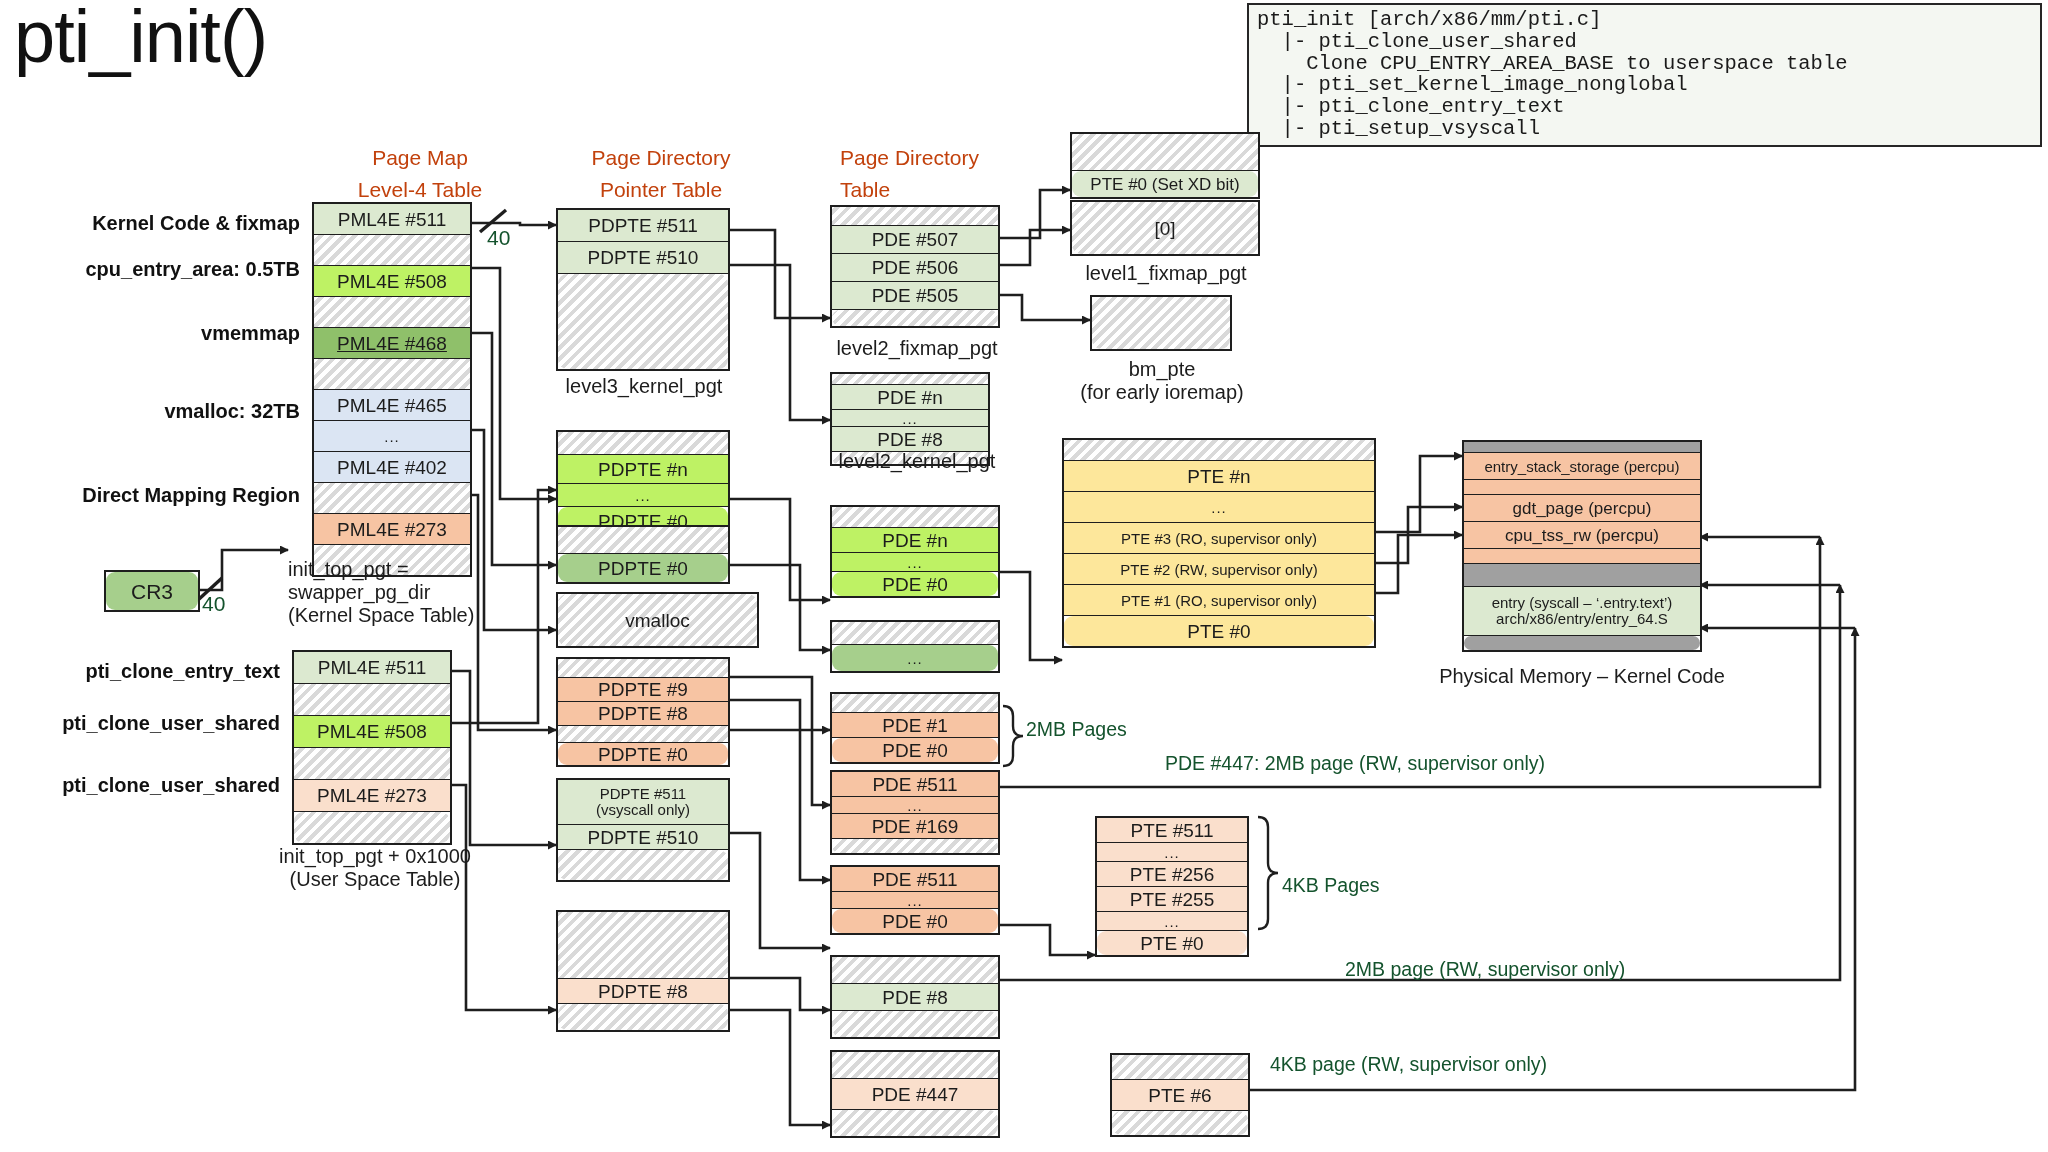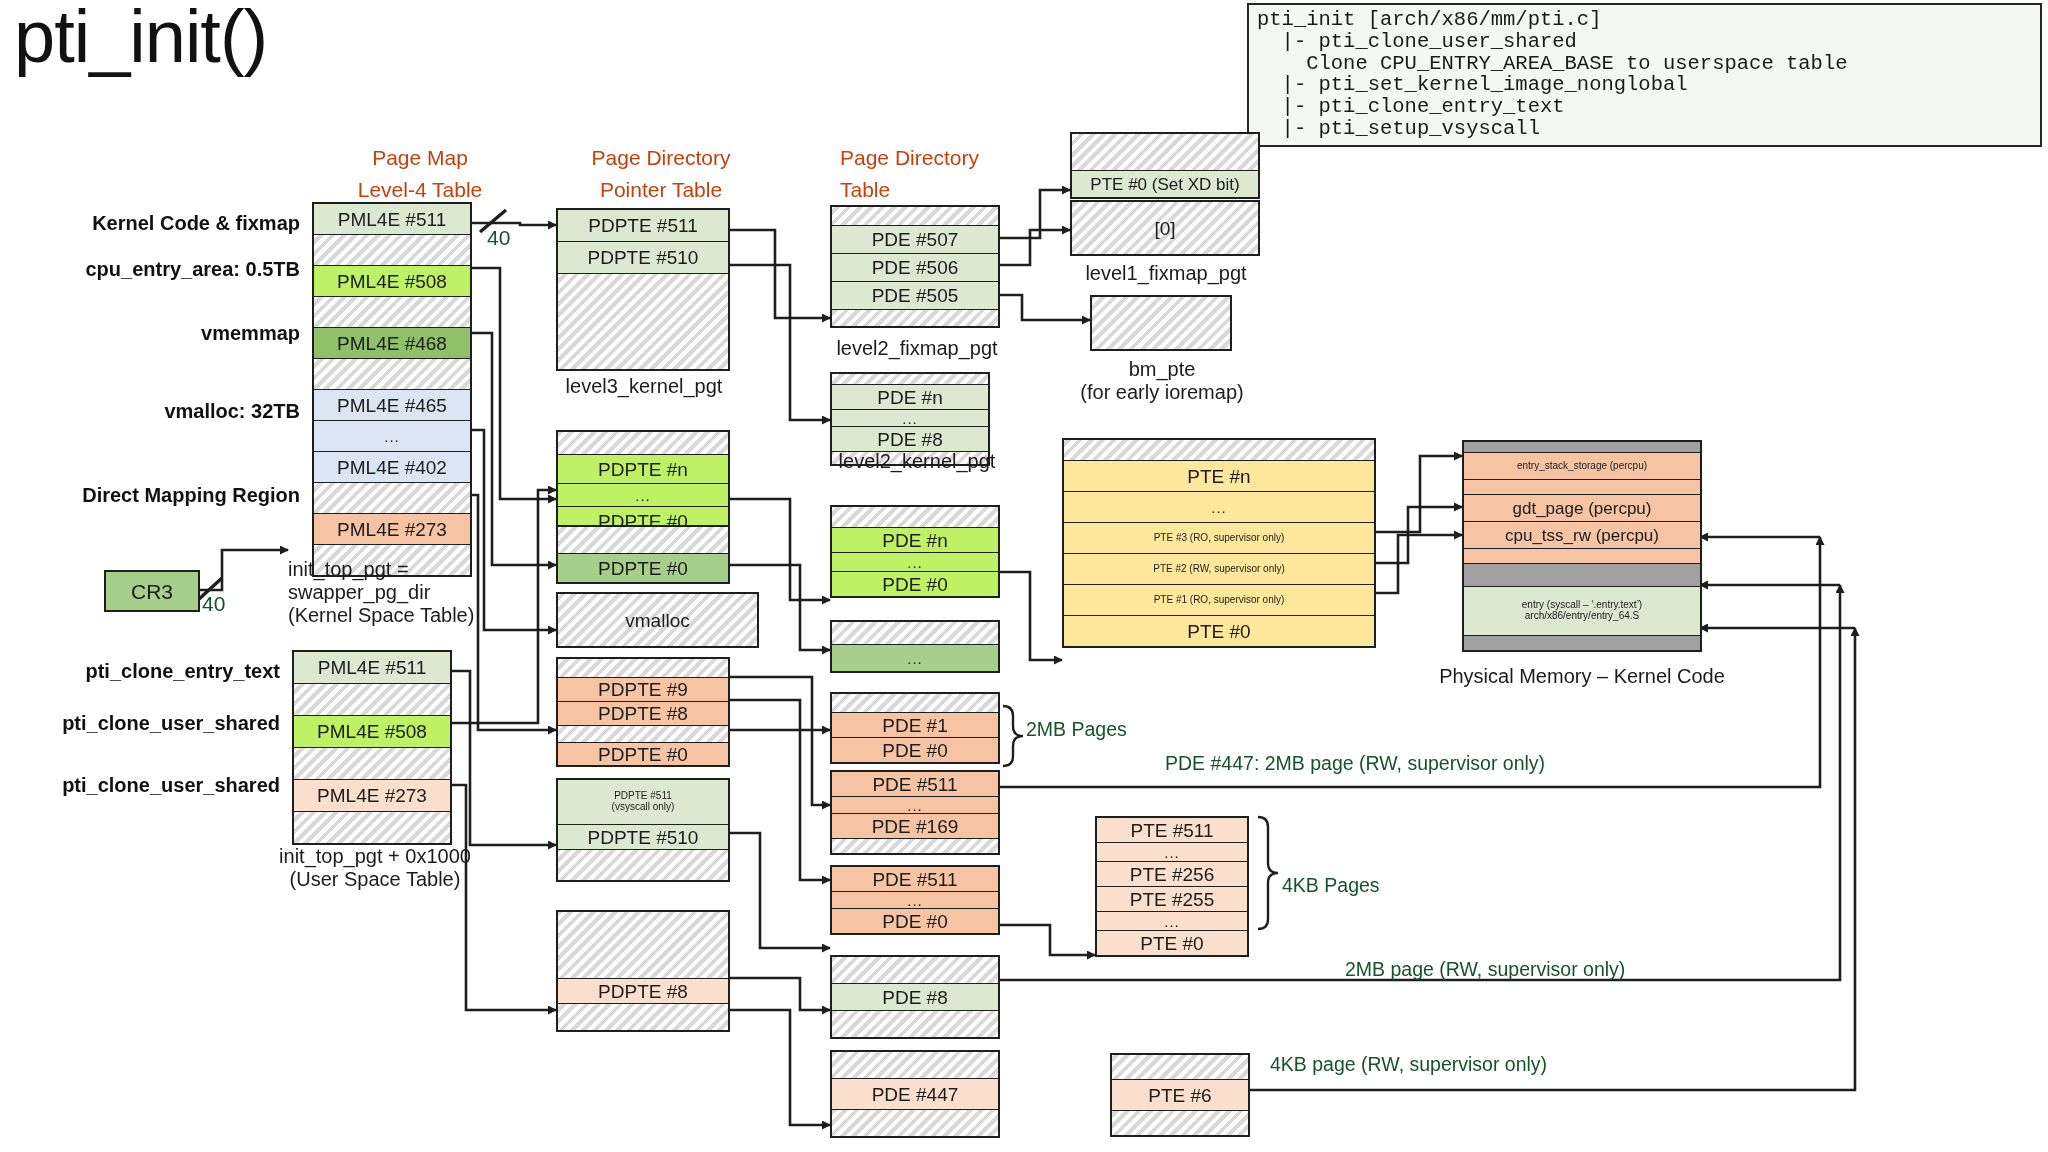--- a/index.html
+++ b/index.html
@@ -15,23 +15,23 @@
   #codebox{left:1247px;top:3px;width:795px;height:144px;border:2px solid #262626;
            background:#f4f7f2;padding:4px 0 0 8px;}
   #codebox pre{margin:0;font-family:"Liberation Mono",monospace;font-size:20.5px;
                line-height:21.8px;color:#1a1a1a;white-space:pre;}
 
   
   .tbl{border:2.4px solid #1e1e1e;display:flex;flex-direction:column;background:#fff;}
   .row{border-bottom:1.6px solid #1e1e1e;display:flex;align-items:center;
        justify-content:center;font-size:19px;line-height:1;color:#1c1c1c;
        white-space:nowrap;overflow:hidden;}
-  .row:last-child{border-bottom:none;}
+  .row:last-child{border-bottom:none;border-radius:9px;}
   .row.sm{font-size:17px;}
-  .row.xs{font-size:10px;}
+  .row.xs{font-size:15px;}
   .hatch{background-image:repeating-linear-gradient(-45deg,#fff 0 4px,#d9d9d9 4px 8px);}
   .g1{background:#dce9d0;}   
   .g2{background:#8fc06a;}   
   .g3{background:#a6cf8c;}   
   .y1{background:#bef264;}   
   .y2{background:#fde79b;}   
   .o1{background:#f7c4a3;}   
   .o2{background:#fadfcc;}   
   .b1{background:#dbe5f3;}   
   .gr{background:#a0a0a0;}   
@@ -162,21 +162,21 @@
   <div class="row g3" style="height:100%;border-bottom:none;font-size:21px;">CR3</div>
 </div>
 <div class="abs note" style="left:202px;top:592px;font-size:21px;">40</div>
 <div class="abs note" style="left:487px;top:226px;font-size:21px;">40</div>
 
 <div class="abs tbl" style="left:312px;top:202px;width:160px;">
     <div class="row g1" style="height: 30px;">PML4E #511</div>
     <div class="row hatch" style="height: 30px;"></div>
     <div class="row y1" style="height: 30px;">PML4E #508</div>
     <div class="row hatch" style="height: 30px;"></div>
-    <div class="row g2" style="height: 30px;">PML4E #468</div>
+    <div class="row g2" style="height: 30px; text-decoration: underline;">PML4E #468</div>
     <div class="row hatch" style="height: 30px;"></div>
     <div class="row b1" style="height: 30px;">PML4E #465</div>
     <div class="row b1 dots" style="height: 30px;">...</div>
     <div class="row b1" style="height: 30px;">PML4E #402</div>
     <div class="row hatch" style="height: 30px;"></div>
     <div class="row o1" style="height: 30px;">PML4E #273</div>
     <div class="row hatch" style="height: 30px;"></div>
   </div>
 <div class="abs capc" style="left:280px;top:558px;width:220px;text-align:left;left:288px;">init_top_pgt =
 swapper_pg_dir

